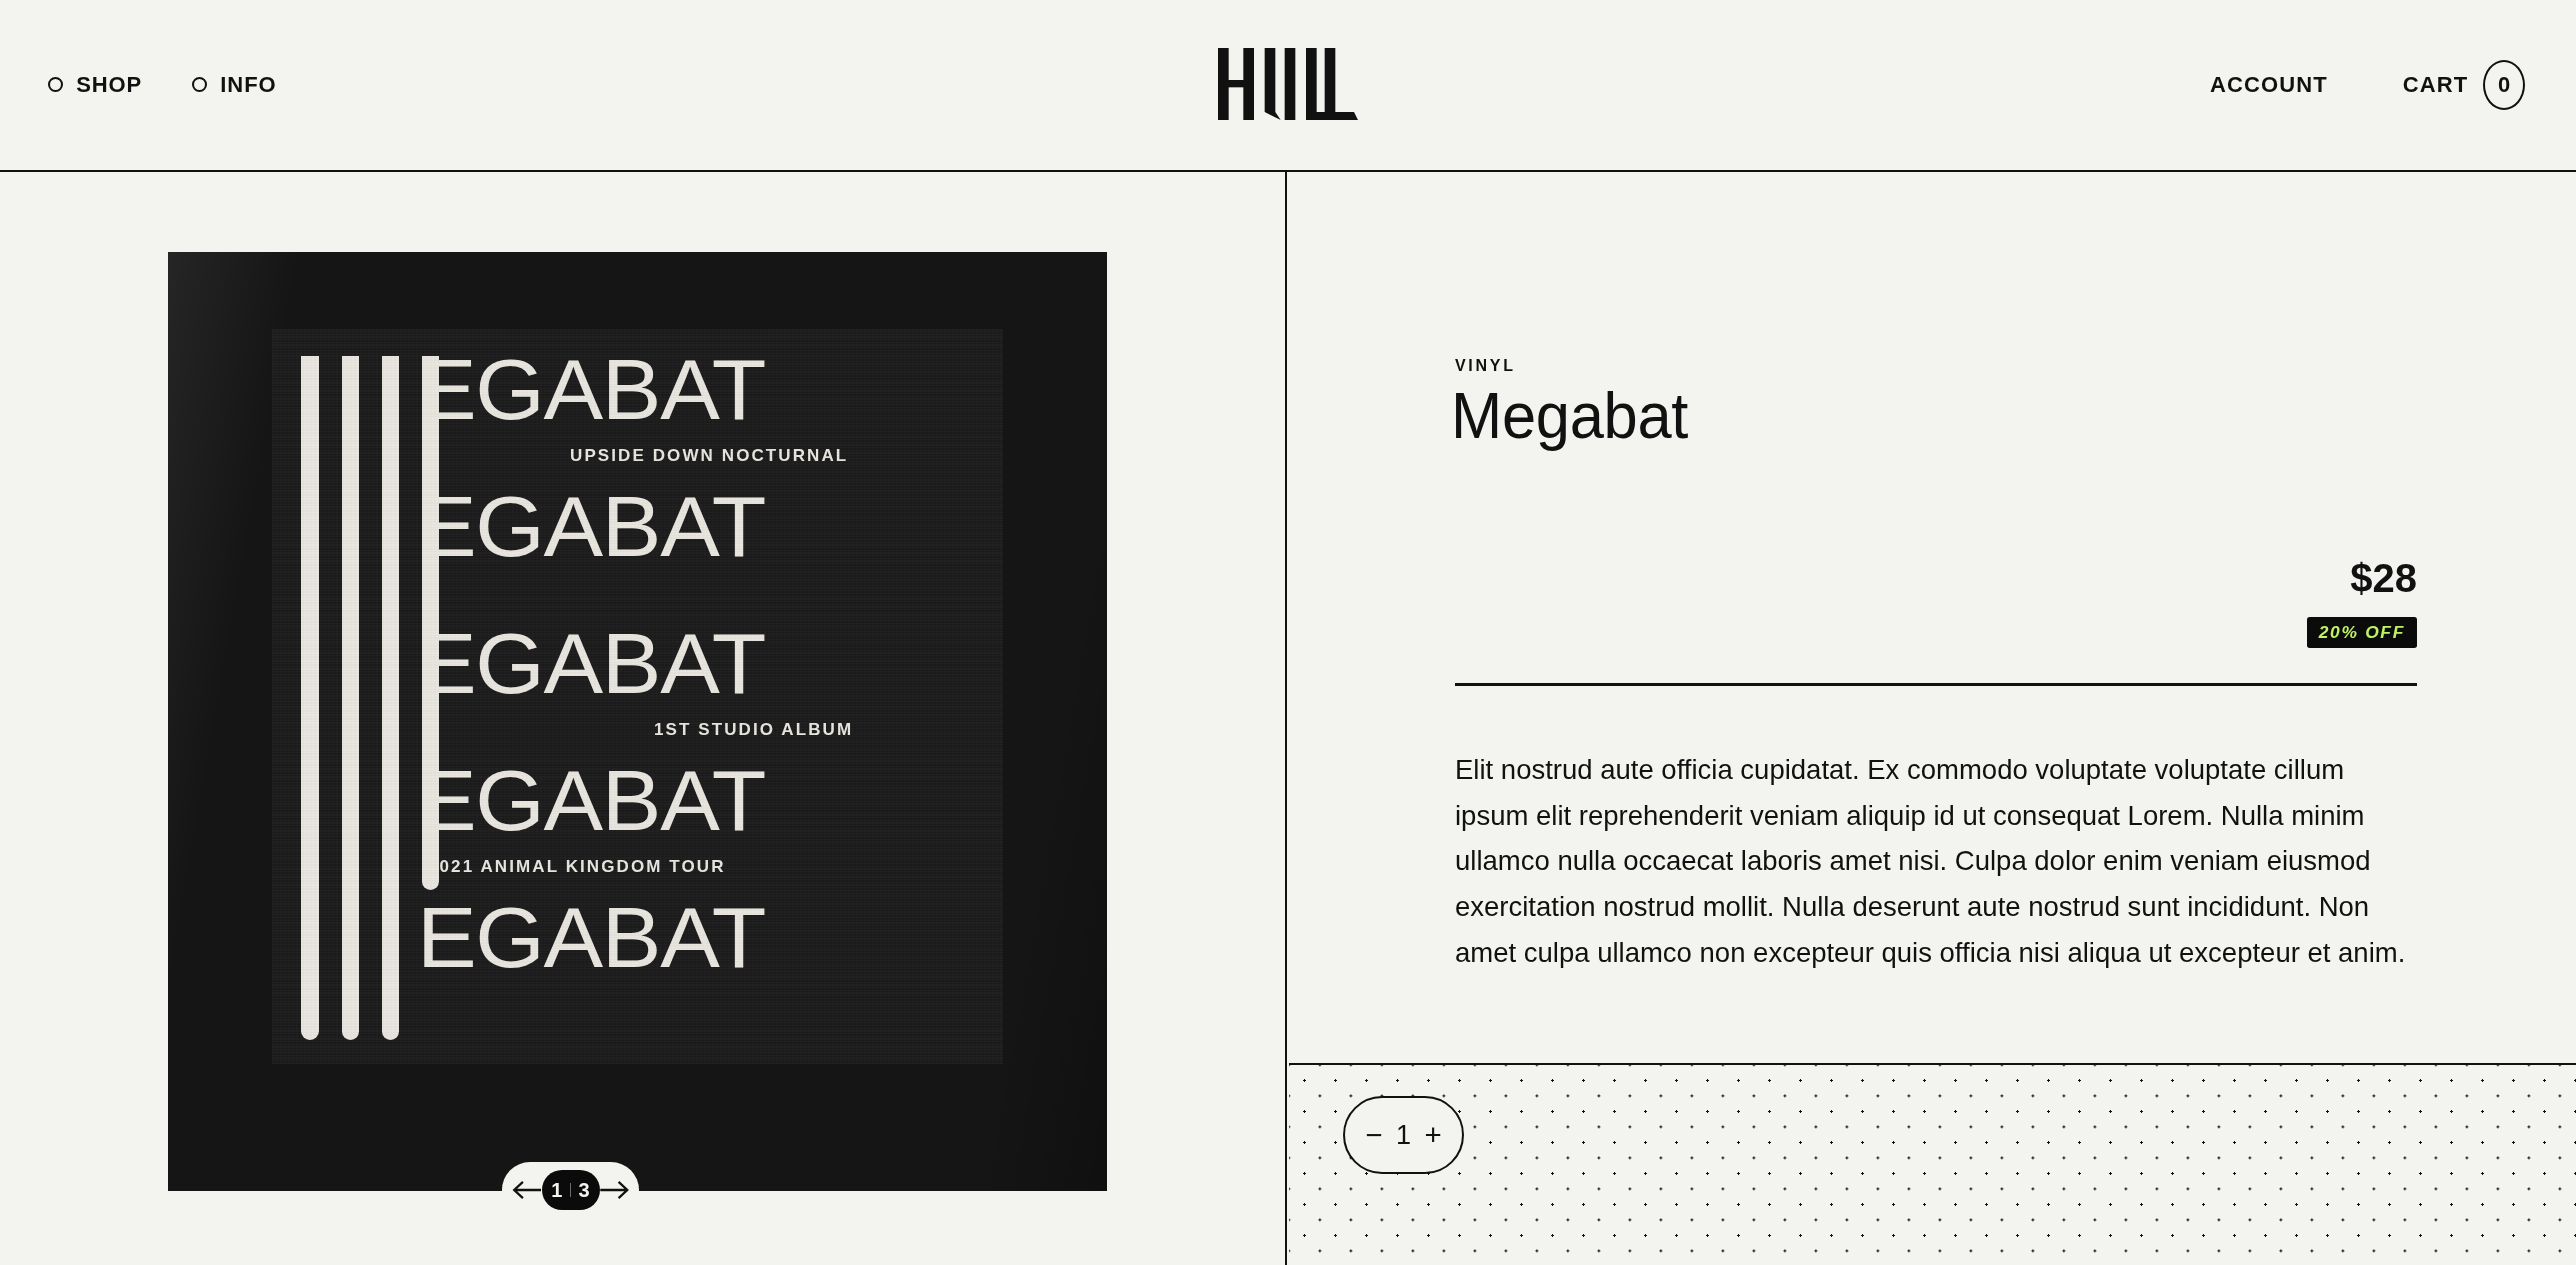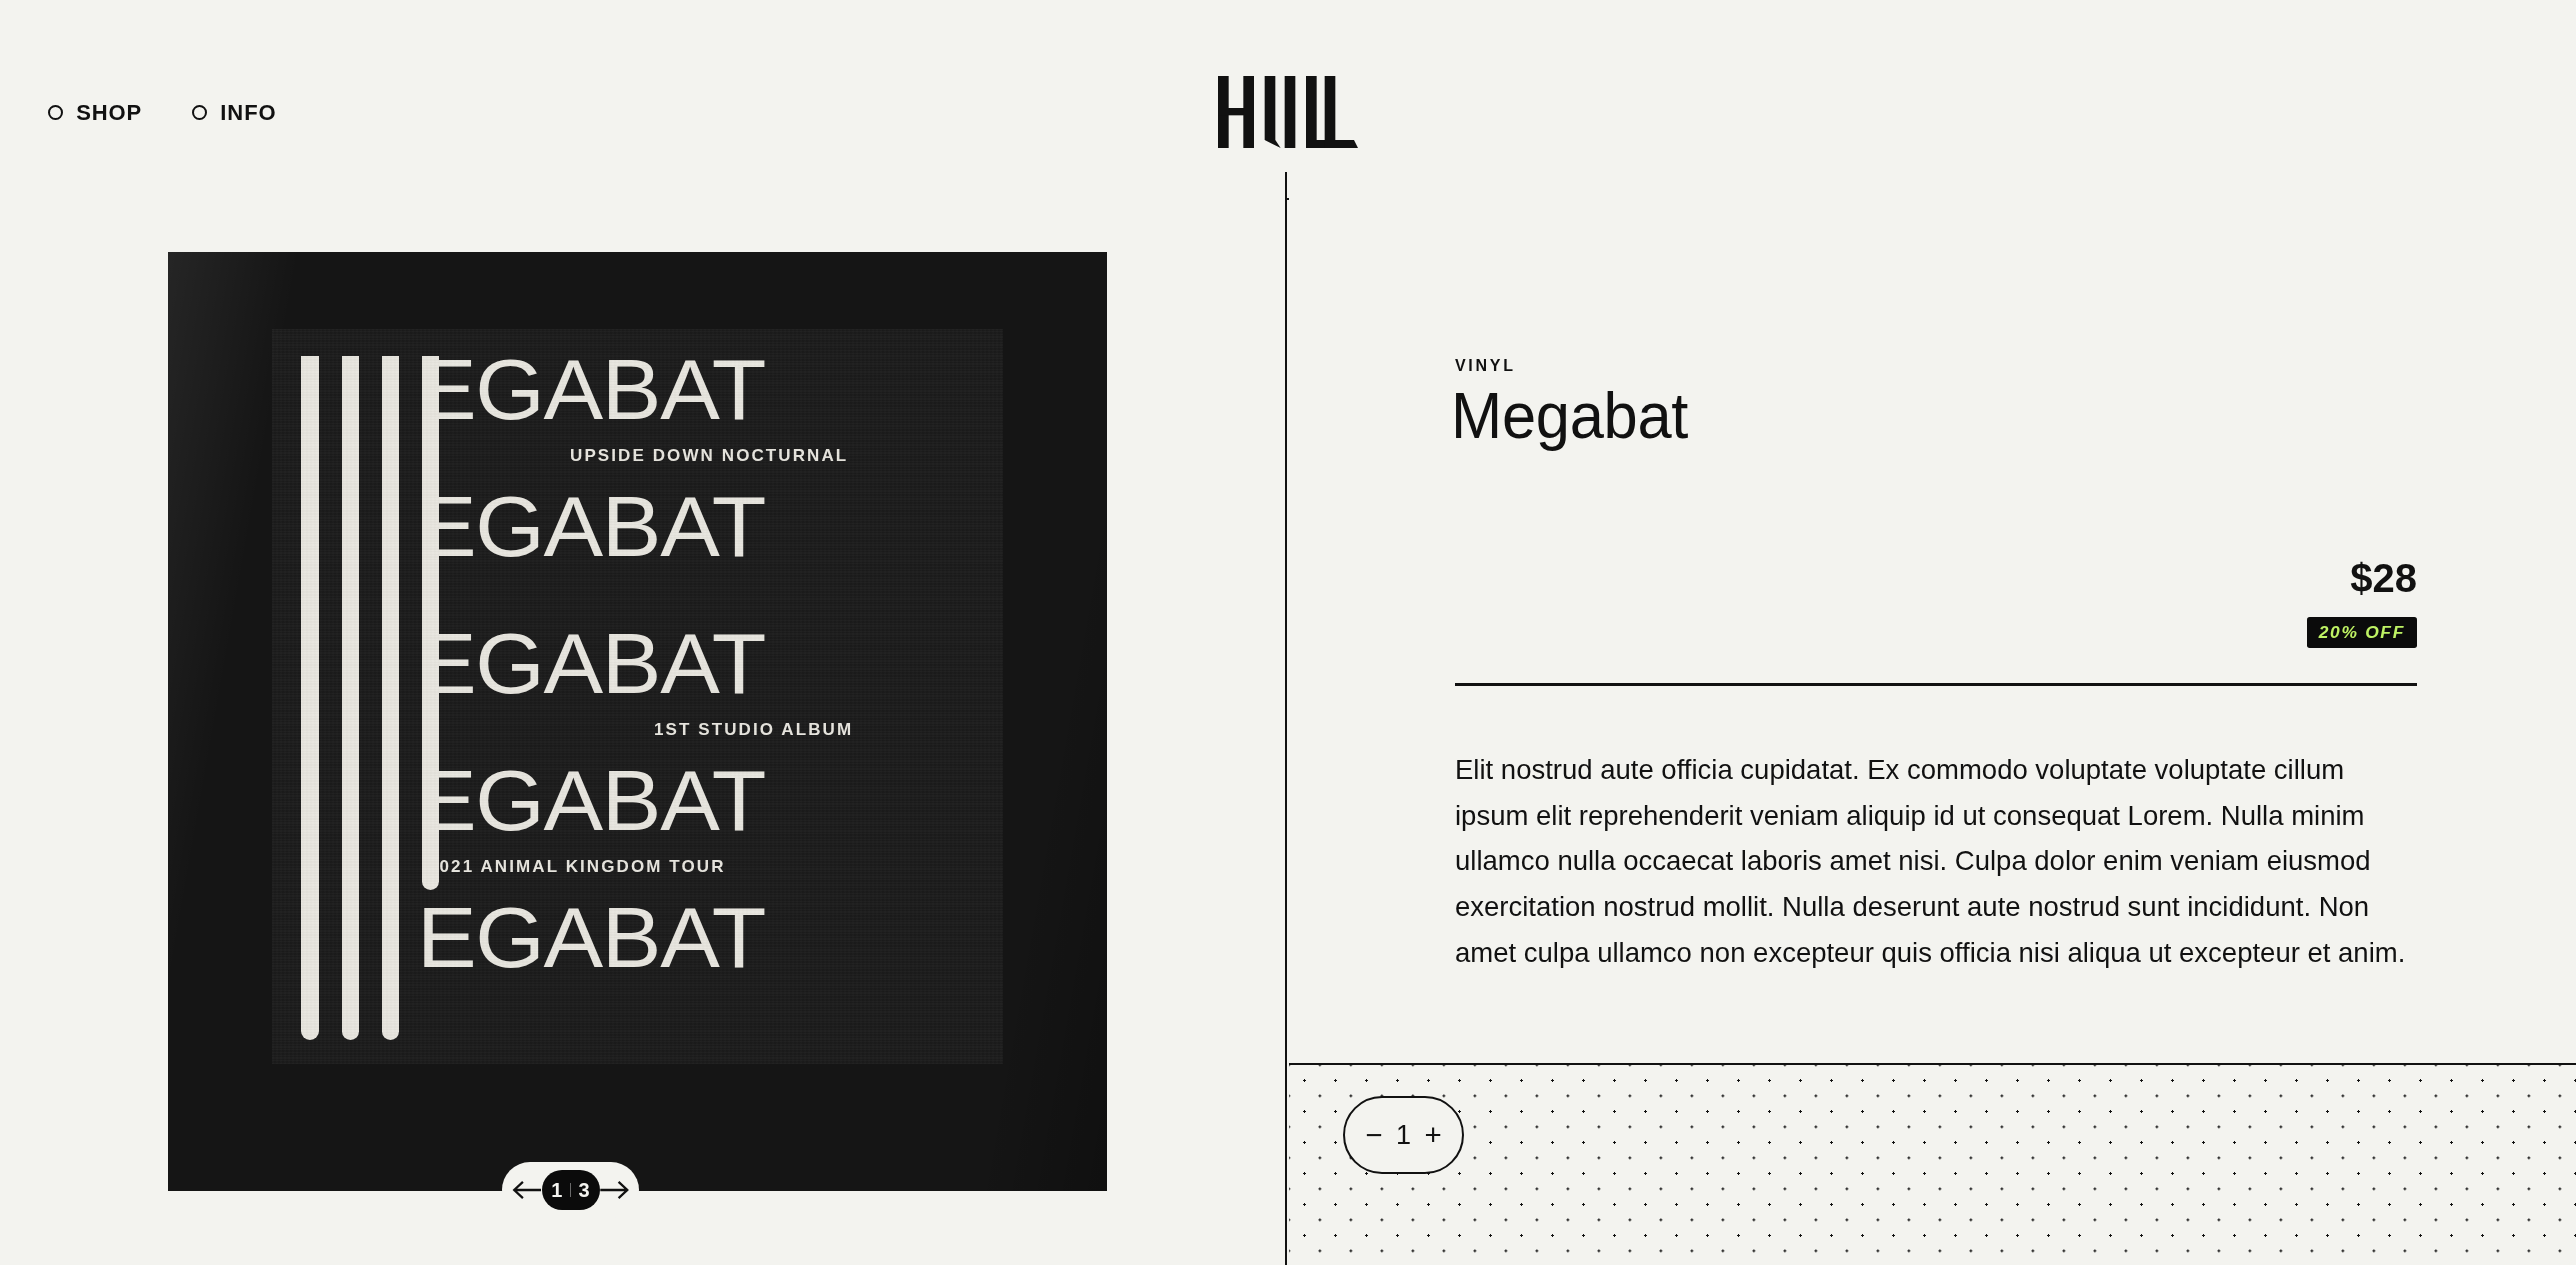--- a/index.html
+++ b/index.html
@@ -10,21 +10,20 @@
     overflow:hidden;
   }
 
   .page { position:relative; width:2576px; height:1265px; background:#F3F3EF; }
 
   
   .header{
     position:absolute; left:0; top:0; width:2576px; height:172px;
     border-bottom:2.7px solid #111111;
     background:#F3F3EF;
-    margin-top:28px;
   }
   .nav-left{
     position:absolute; left:48px; top:0; height:169px;
     display:flex; align-items:center; gap:50px;
   }
   .nav-item{ display:flex; align-items:center; gap:13.4px; cursor:pointer; }
   .nav-dot{
     width:14.8px; height:14.8px; border:2.3px solid #111; border-radius:50%;
     display:block; flex:none;
   }
@@ -237,20 +236,27 @@
           <polygon points="70,0 86,0 86,96 94,108 70,96"></polygon>
           <rect x="100" y="0" width="16" height="108"></rect>
 
           <polygon points="132,0 148,0 148,96 180,96 186,108 132,108"></polygon>
 
           <polygon points="160,0 176,0 176,96 204,96 210,108 160,108"></polygon>
         </g>
       </svg>
     </div>
 
+    <div class="nav-right">
+      <span class="account-link">ACCOUNT</span>
+      <div class="cart-group">
+        <span class="cart-label">CART</span>
+        <span class="cart-count">0</span>
+      </div>
+    </div>
   </div>
 
   <div class="main">
 
     <div class="gallery">
 
       <div class="art-frame">
         <div class="art-inner">
 
           <div class="art-bars">

